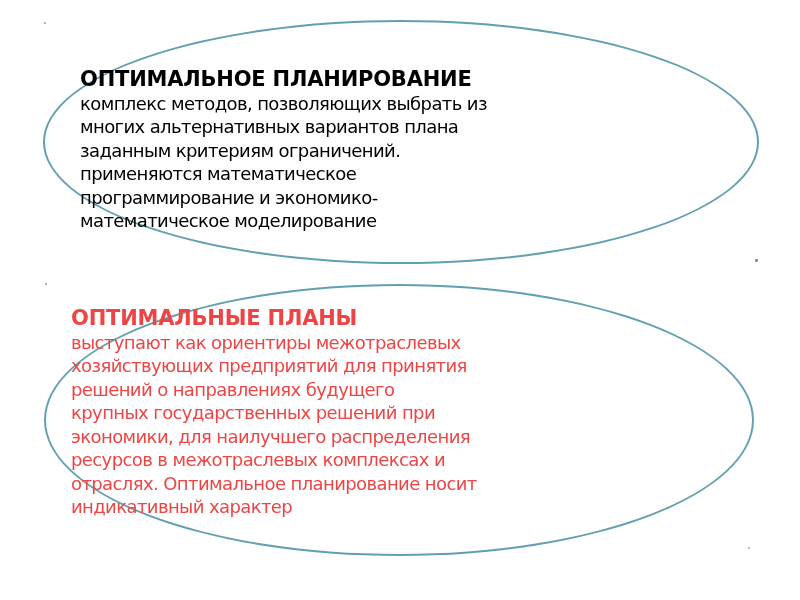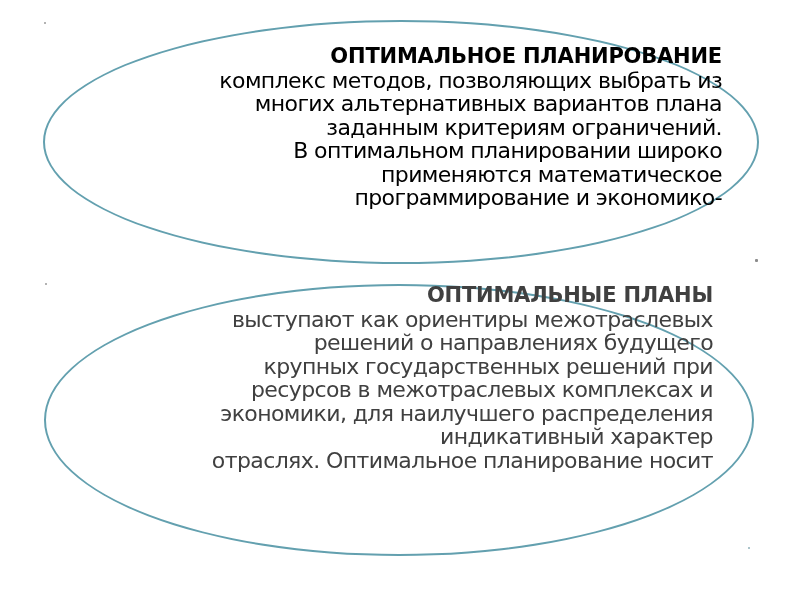--- a/index.html
+++ b/index.html
@@ -20,35 +20,36 @@
     box-sizing: border-box;
     border: 2px solid #63a0af;
     border-radius: 50%;
     background: transparent;
   }
   #ellipse-top    { left: 43px; top: 20px;  width: 716px; height: 244px; }
   #ellipse-bottom { left: 44px; top: 284px; width: 710px; height: 272px; }
 
   .textblock {
     position: absolute;
-    text-align: right;
+    text-align: left;
     color: #000000;
+    margin-top: 23px;
   }
   #text-top    { left: 80px; top: 45px;  width: 642px; }
   #text-bottom { left: 71px; top: 284px; width: 642px; }
 
   .shape-title {
     font-weight: bold;
     font-size: 21px;
     line-height: 23.5px;
     letter-spacing: -0.2px;
     white-space: nowrap;
   }
   .body-line {
-    font-size: 22px;
+    font-size: 18px;
     line-height: 23.5px;
     letter-spacing: -0.6px;
     white-space: nowrap;
   }
   .dot {
     position: absolute;
     display: block;
     border-radius: 1px;
   }
 </style>
@@ -58,34 +59,35 @@
 <div class="slide" style="background: rgb(255, 255, 255);">
 
   <div class="ellipse" id="ellipse-top" style="border-color: rgb(99, 160, 175);"></div>
   <div class="ellipse" id="ellipse-bottom" style="border-color: rgb(99, 160, 175);"></div>
 
   <div class="textblock" id="text-top" style="color: rgb(0, 0, 0);">
     <div class="shape-title">ОПТИМАЛЬНОЕ ПЛАНИРОВАНИЕ</div>
     <div class="body-line">комплекс методов, позволяющих выбрать из</div>
     <div class="body-line">многих альтернативных вариантов плана</div>
     <div class="body-line">заданным критериям ограничений.</div>
-    <div class="body-line">В оптимальном планировании широко</div>
     <div class="body-line">применяются математическое</div>
     <div class="body-line">программирование и экономико-</div>
+    <div class="body-line">математическое моделирование</div>
   </div>
 
-  <div class="textblock" id="text-bottom" style="color: #404040;">
+  <div class="textblock" id="text-bottom" style="color: #ef4444;">
     <div class="shape-title">ОПТИМАЛЬНЫЕ ПЛАНЫ</div>
     <div class="body-line">выступают как ориентиры межотраслевых</div>
+    <div class="body-line">хозяйствующих предприятий для принятия</div>
     <div class="body-line">решений о направлениях будущего</div>
     <div class="body-line">крупных государственных решений при</div>
+    <div class="body-line">экономики, для наилучшего распределения</div>
     <div class="body-line">ресурсов в межотраслевых комплексах и</div>
-    <div class="body-line">экономики, для наилучшего распределения</div>
+    <div class="body-line">отраслях. Оптимальное планирование носит</div>
     <div class="body-line">индикативный характер</div>
-    <div class="body-line">отраслях. Оптимальное планирование носит</div>
   </div>
 
   <div>
       <span class="dot" style="left: 44px; top: 22px; width: 2px; height: 2px; background: rgb(154, 154, 154);"></span>
       <span class="dot" style="left: 45px; top: 283px; width: 2px; height: 2px; background: rgb(154, 154, 154);"></span>
       <span class="dot" style="left: 755px; top: 259px; width: 3px; height: 3px; background: rgb(140, 140, 140);"></span>
       <span class="dot" style="left: 748px; top: 547px; width: 2px; height: 2px; background: rgb(143, 176, 184);"></span>
     </div>
 
 </div>

